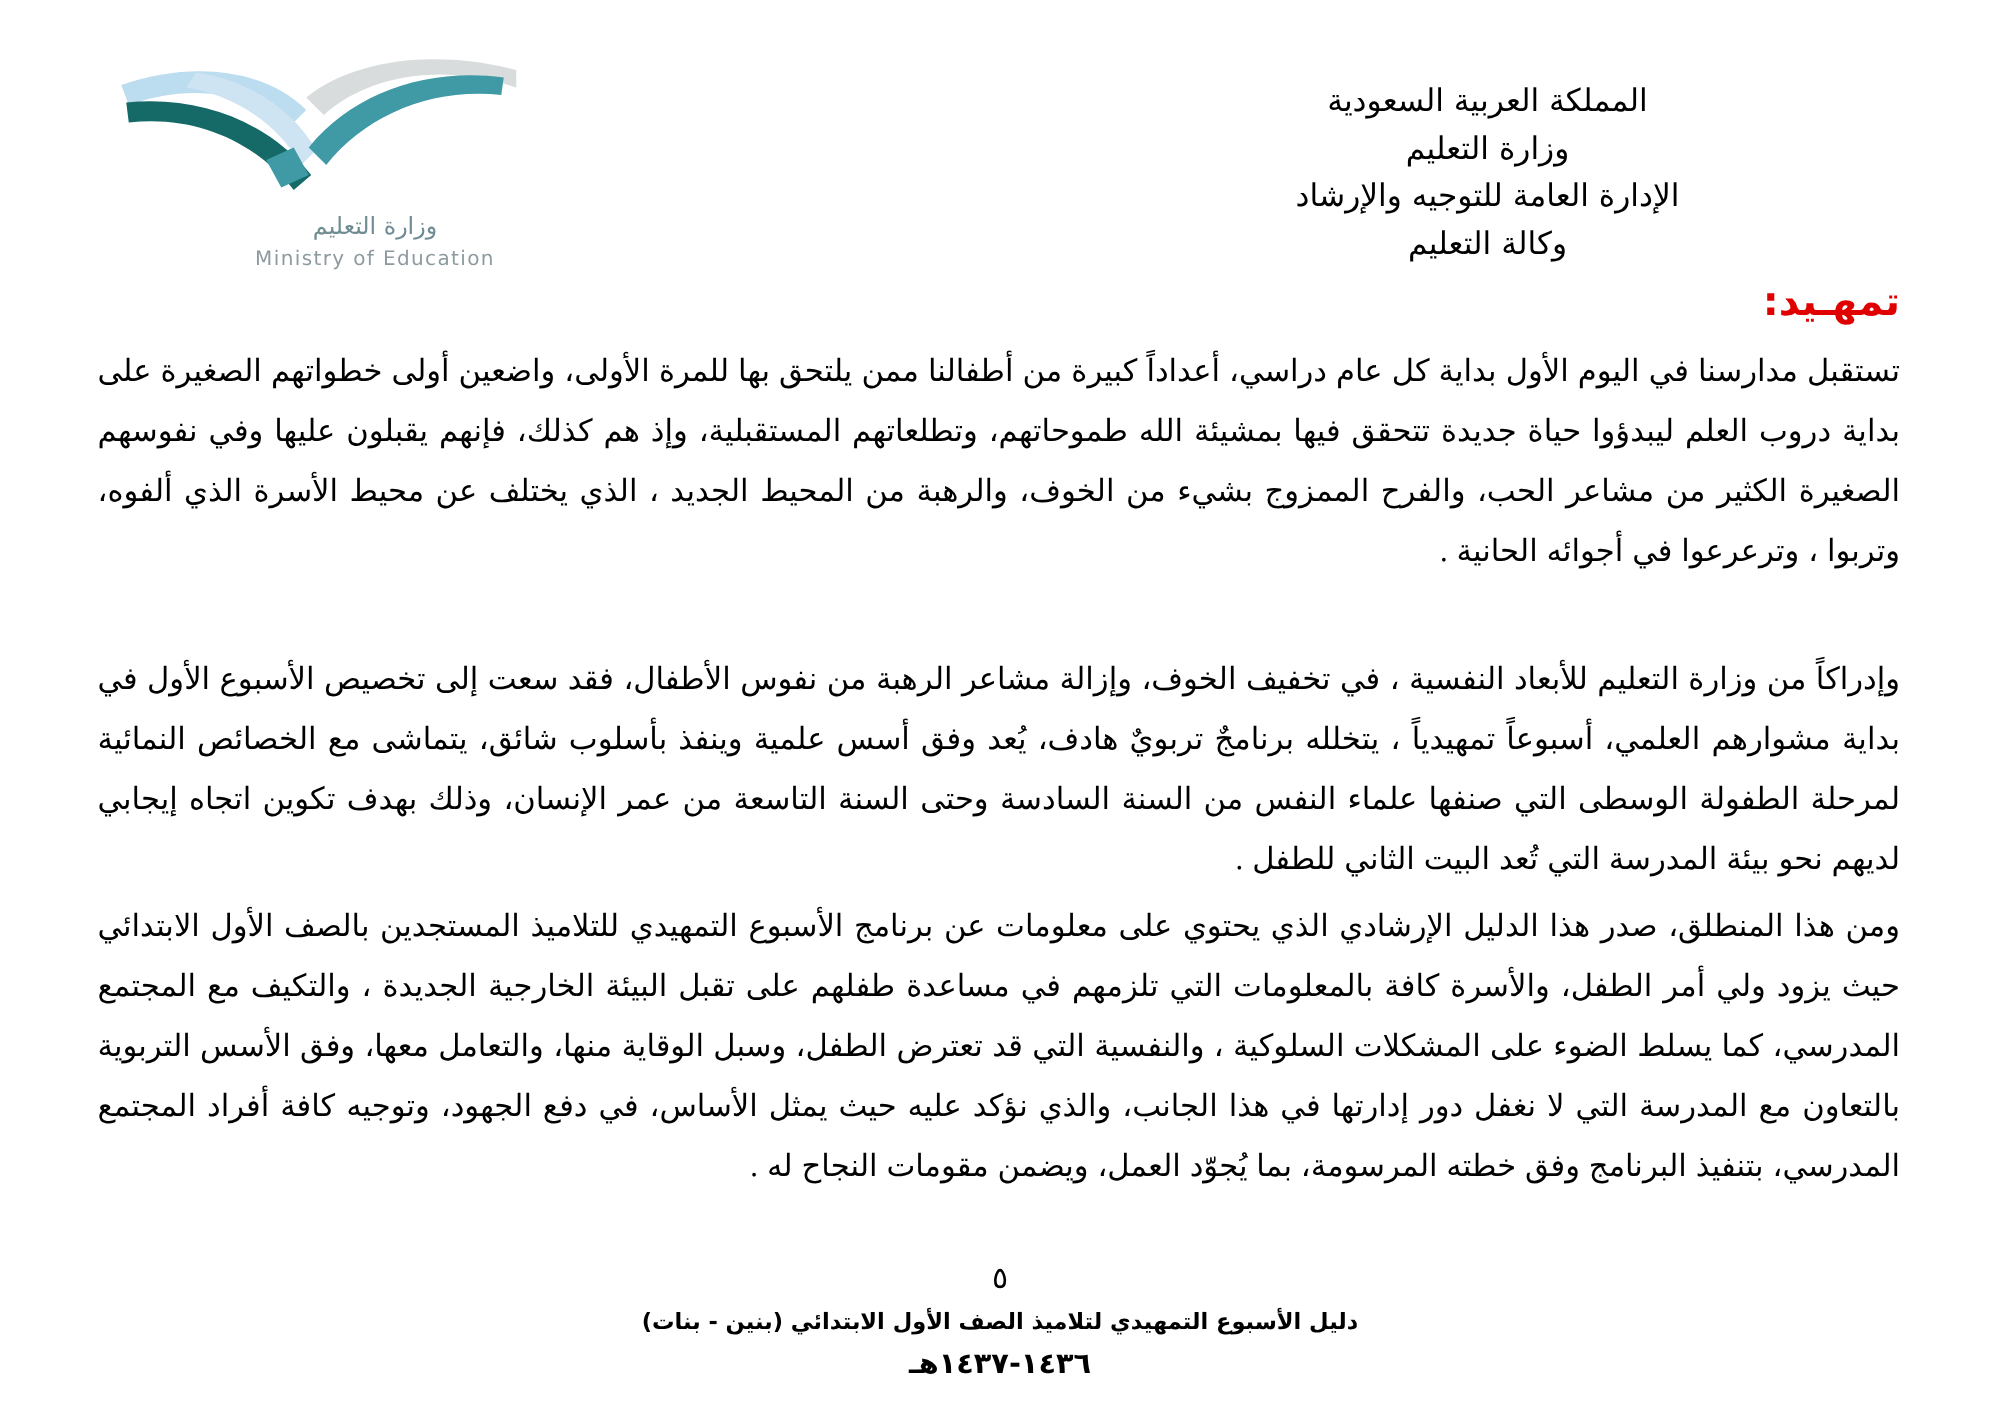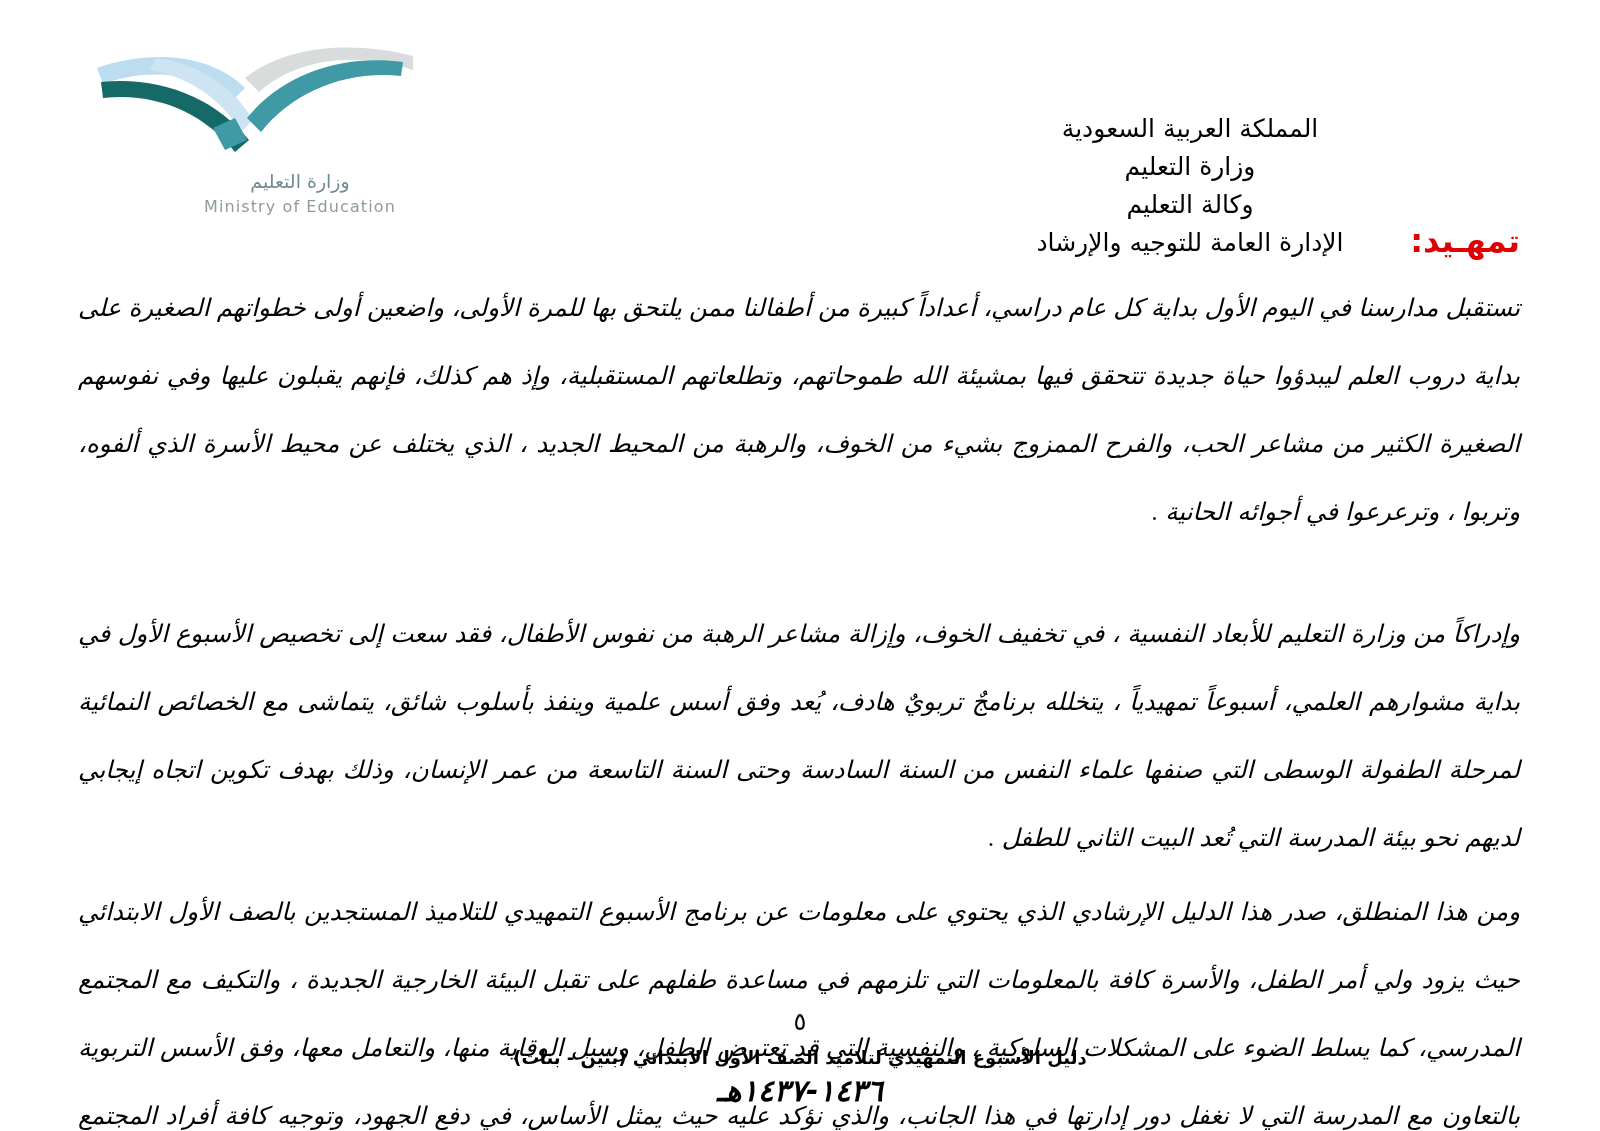--- a/index.html
+++ b/index.html
@@ -65,21 +65,20 @@
     direction: ltr;
   }
 
   .ministry-lines {
     position: absolute;
     right: 90px;
     top: 32px;
     width: 640px;
     text-align: center;
     direction: rtl;
-    margin-top: 48px;
   }
   .ministry-lines .ml {
     font-family: "DejaVu Sans", sans-serif;
     font-size: 25px;
     line-height: 38px;
     color: #000000;
     white-space: nowrap;
   }
 
   
@@ -95,27 +94,26 @@
     font-family: "DejaVu Sans", sans-serif;
     font-weight: bold;
     font-size: 32px;
     text-align: right;
     margin: 0 0 14px 0;
     letter-spacing: 0.5px;
   }
   p.para {
     margin: 0;
     font-size: 24.5px;
-    line-height: 68px;
+    line-height: 48px;
     text-align: justify;
     text-align-last: right;
     text-justify: inter-word;
     word-spacing: 1px;
     color: #000000;
-    font-style: italic;
   }
   .gap-lg { height: 54px; }
   .gap-sm { height: 6px; }
 
   
   .footer {
     position: absolute;
     left: 0;
     right: 0;
     bottom: 24px;
@@ -132,24 +130,23 @@
   .footer-title {
     font-family: "DejaVu Sans", sans-serif;
     font-weight: bold;
     font-size: 18px;
     line-height: 34px;
     color: #000;
   }
   .footer-year {
     font-family: "DejaVu Sans", sans-serif;
     font-weight: bold;
-    font-size: 30px;
+    font-size: 23px;
     line-height: 32px;
     color: #000;
-    font-style: italic;
   }
 </style>
 </head>
 <body>
 
 <div class="page">
 
   <div class="header">
 
     <div class="logo-block">
@@ -167,22 +164,22 @@
 
         <path d="M118 88 L140 78 L152 100 L130 110 Z" fill="#3f9aa6"></path>
       </svg>
       <div class="logo-caption-ar">وزارة التعليم</div>
       <div class="logo-caption-en">Ministry of Education</div>
     </div>
 
     <div class="ministry-lines">
       <div class="ml">المملكة العربية السعودية</div>
       <div class="ml">وزارة التعليم</div>
+      <div class="ml">الإدارة العامة للتوجيه والإرشاد</div>
       <div class="ml">وكالة التعليم</div>
-      <div class="ml">الإدارة العامة للتوجيه والإرشاد</div>
     </div>
 
   </div>
 
   <div class="content">
     <h2 class="section-heading">تمهـيد:</h2>
 
     <p class="para">تستقبل مدارسنا في اليوم الأول بداية كل عام دراسي، أعداداً كبيرة من أطفالنا ممن يلتحق بها للمرة الأولى، واضعين أولى خطواتهم الصغيرة على بداية دروب العلم ليبدؤوا حياة جديدة تتحقق فيها بمشيئة الله طموحاتهم، وتطلعاتهم المستقبلية، وإذ هم كذلك، فإنهم يقبلون عليها وفي نفوسهم الصغيرة الكثير من مشاعر الحب، والفرح الممزوج بشيء من الخوف، والرهبة من المحيط الجديد ، الذي يختلف عن محيط الأسرة الذي ألفوه، وتربوا ، وترعرعوا في أجوائه الحانية .</p>
     <div class="gap-lg"></div>
     <p class="para">وإدراكاً من وزارة التعليم للأبعاد النفسية ، في تخفيف الخوف، وإزالة مشاعر الرهبة من نفوس الأطفال، فقد سعت إلى تخصيص الأسبوع الأول في بداية مشوارهم العلمي، أسبوعاً تمهيدياً ، يتخلله برنامجٌ تربويٌ هادف، يُعد وفق أسس علمية وينفذ بأسلوب شائق، يتماشى مع الخصائص النمائية لمرحلة الطفولة الوسطى التي صنفها علماء النفس من السنة السادسة وحتى السنة التاسعة من عمر الإنسان، وذلك بهدف تكوين اتجاه إيجابي لديهم نحو بيئة المدرسة التي تُعد البيت الثاني للطفل .</p>

